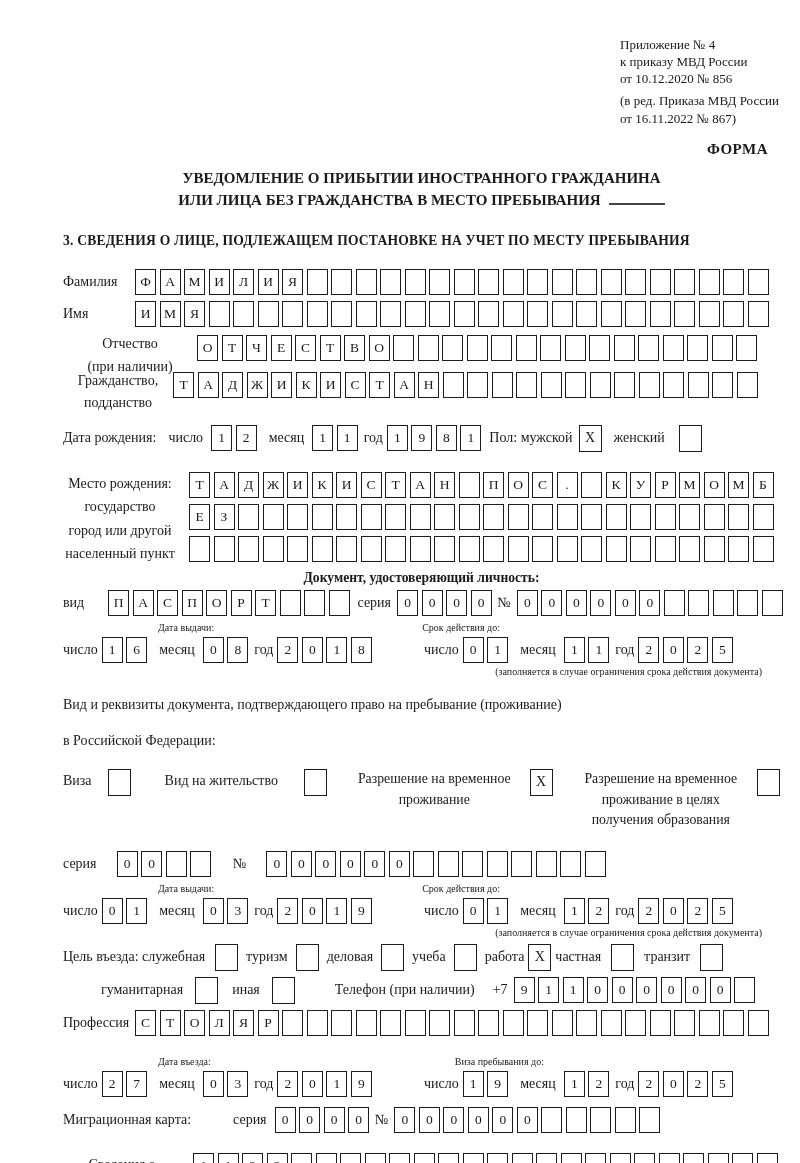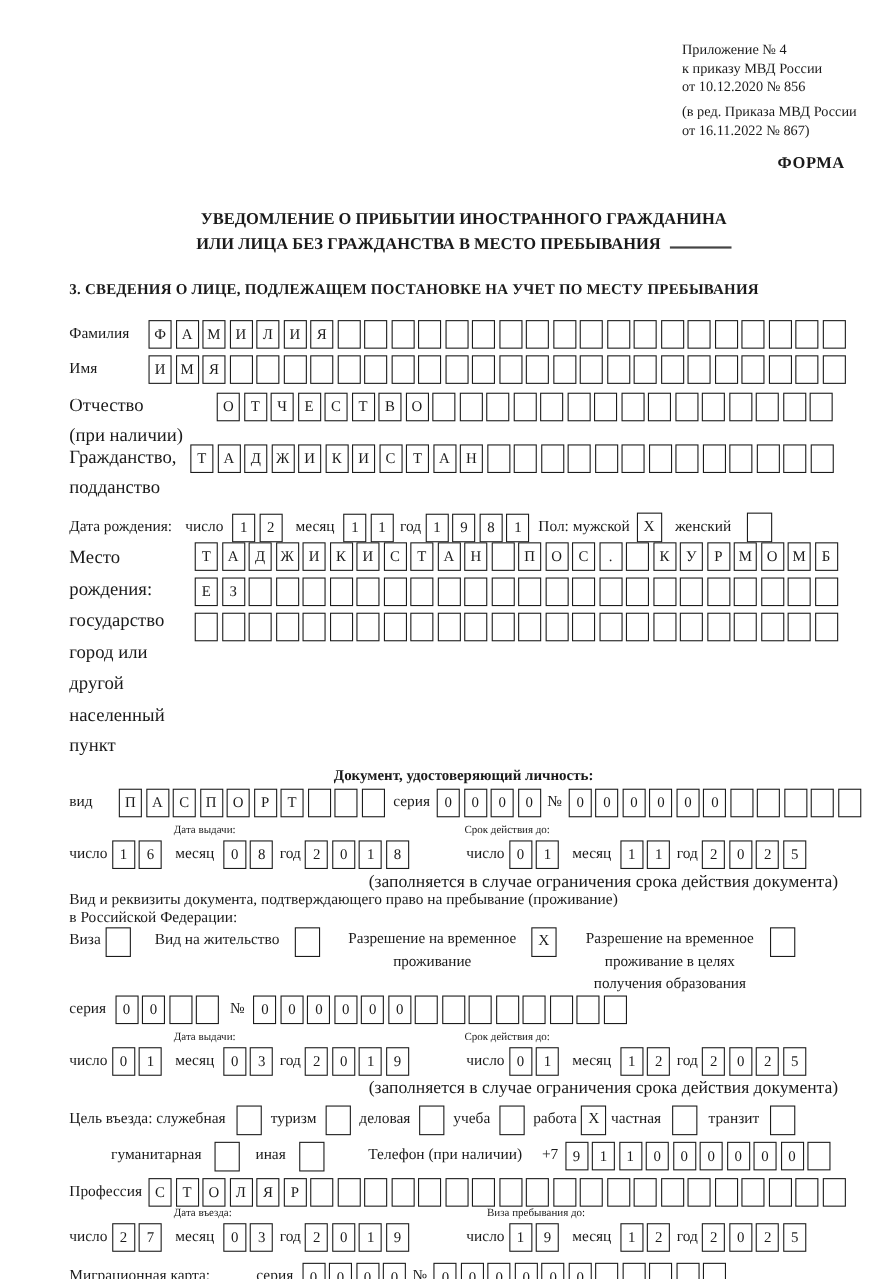--- a/index.html
+++ b/index.html
@@ -5,47 +5,47 @@
   * { margin:0; padding:0; box-sizing:border-box; }
   html,body { width:800px; height:1163px; background:#ffffff; overflow:hidden; }
   body {
     font-family:"Liberation Serif","DejaVu Serif",serif;
     color:#1a1a1a;
     padding:36px 20px 0 63px;
   }
   .ref { margin-left:557px; font-size:13px; line-height:1.32; white-space:nowrap; }
   .ref .gap { height:5px; }
   .forma { text-align:right; font-weight:bold; font-size:15px; margin-top:14px; padding-right:12px; letter-spacing:.5px; }
-  .title { text-align:center; font-weight:bold; font-size:15px; line-height:1.45; margin-top:32px; }
+  .title { text-align:center; font-weight:bold; font-size:15px; line-height:1.45; margin-top:10px; }
   .blankline { display:inline-block; width:56px; border-bottom:2px solid #444; height:14px; margin-left:8px; }
   .section { font-weight:bold; font-size:13.6px; margin-top:22px; letter-spacing:.2px; }
 
   .row { display:flex; align-items:center; }
   .rowtop { display:flex; align-items:flex-start; }
   .lbl { font-size:14px; white-space:nowrap; }
-  .lbl2 { font-size:17px; line-height:1.6; }
+  .lbl2 { font-size:14px; line-height:1.6;text-align:center; }
   .cells { display:flex; gap:3.5px; flex:0 0 auto; }
   .cell {
     width:21px; height:26px; border:1.3px solid #1c1c1c; background:#fff;
     display:flex; align-items:center; justify-content:center;
     font-size:13.5px; flex:0 0 auto;
   }
   .cbx {
     width:23px; height:27px; border:1.3px solid #1c1c1c; background:#fff;
     display:inline-flex; align-items:center; justify-content:center;
     font-size:14px; flex:0 0 auto;
   }
-  .note { font-size:16px; }
+  .note { font-size:10px; }
   .dochdr { text-align:center; font-weight:bold; font-size:13.6px; }
   .subhdr { display:flex; font-size:10px; }
   .w72 { width:72px; flex:0 0 72px; }
   .w47 { width:45px; flex:0 0 45px; }
   .cclause { text-align:center; font-size:13.8px; line-height:1.5; }
 
-  .mt6{margin-top:6px;} .mt8{margin-top:0;} .mt10{margin-top:10px;}
+  .mt6{margin-top:6px;} .mt8{margin-top:20px;gap:12px;} .mt10{margin-top:10px;}
   .mt20{margin-top:20px;} .mt4{margin-top:4px;}
   .ml4{margin-left:4px;} .ml6{margin-left:6px;} .ml8{margin-left:8px;}
   .ml10{margin-left:10px;} .ml12{margin-left:12px;} .ml14{margin-left:14px;}
   .ml18{margin-left:18px;} .ml22{margin-left:22px;}
 </style>
 </head>
 <body>
 
 <div class="ref">
   <div>Приложение № 4</div>

